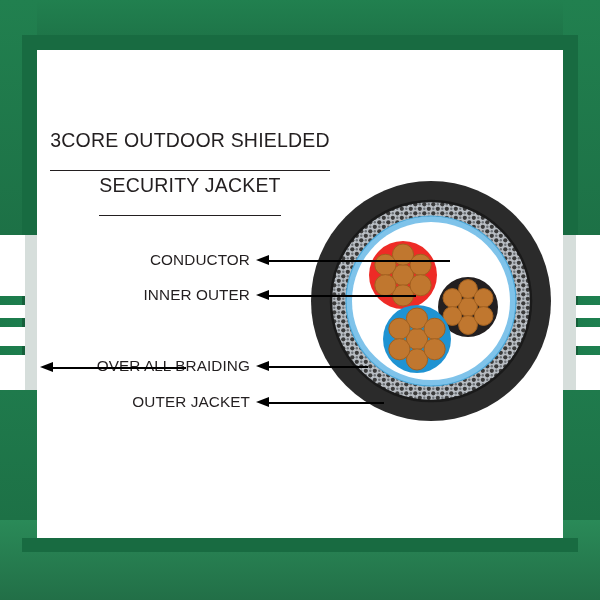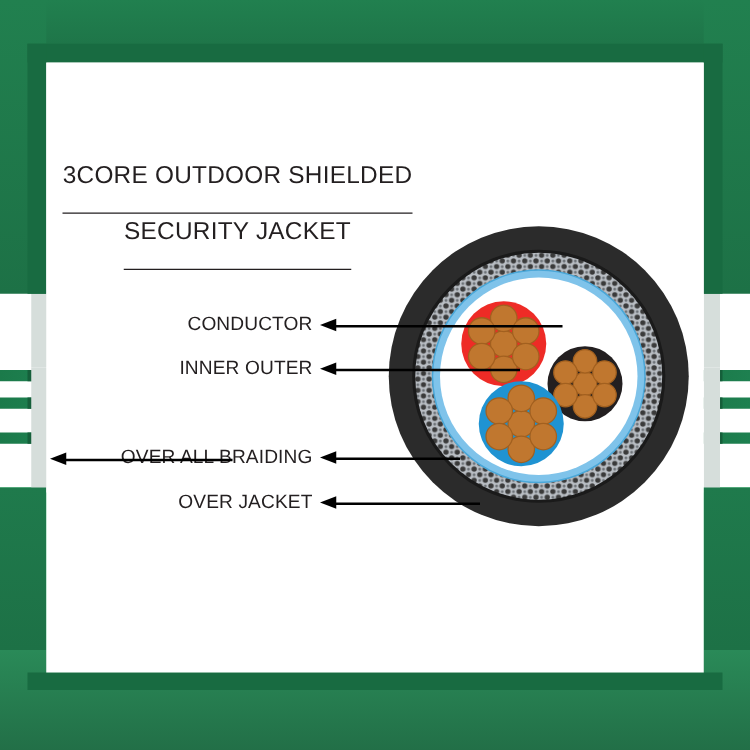--- a/index.html
+++ b/index.html
@@ -323,20 +323,20 @@
   </div>
 
   <div class="callout" style="left:40px; top:357px; width:410px;">
     <div class="arrow" style="width:146px;">
       <div class="arrow-head"></div>
       <div class="arrow-line" style="width:135px;"></div>
     </div>
   </div>
 
   <div class="callout" style="left:40px; top:392px; width:410px;">
-    <div class="callout-label" style="width:210px;">OVER JACKET</div>
+    <div class="callout-label" style="width:210px;">OUTER JACKET</div>
     <div class="arrow" style="width:128px;">
       <div class="arrow-head"></div>
       <div class="arrow-line" style="width:117px;"></div>
     </div>
   </div>
 
 </div>
 
 </body></html>

